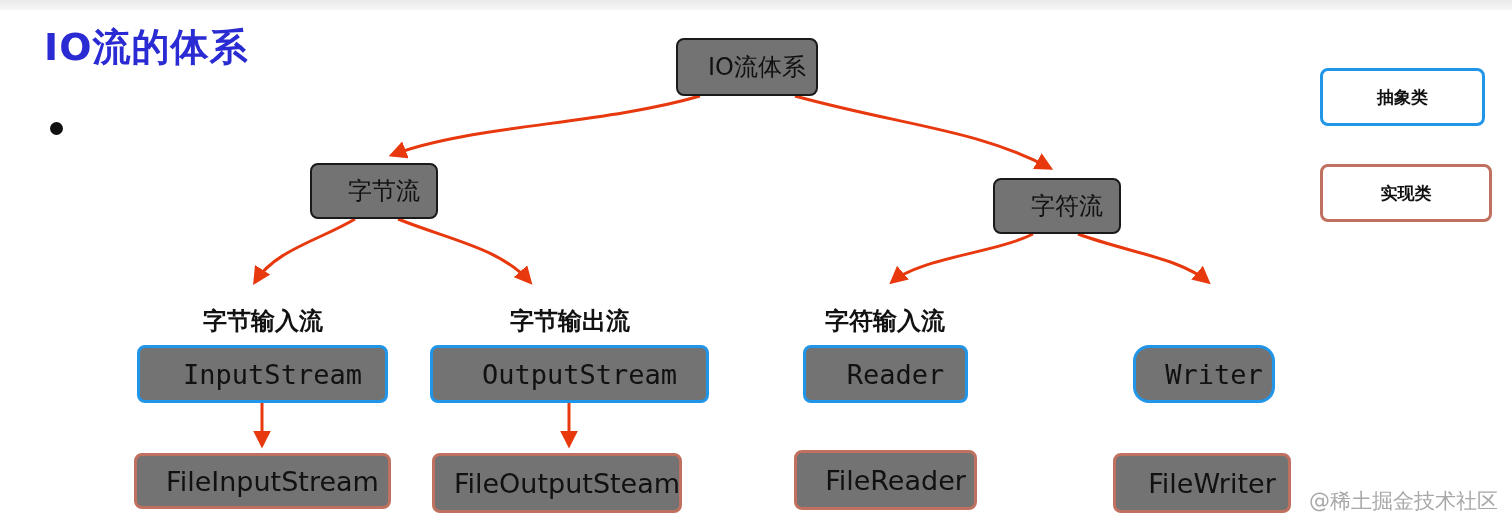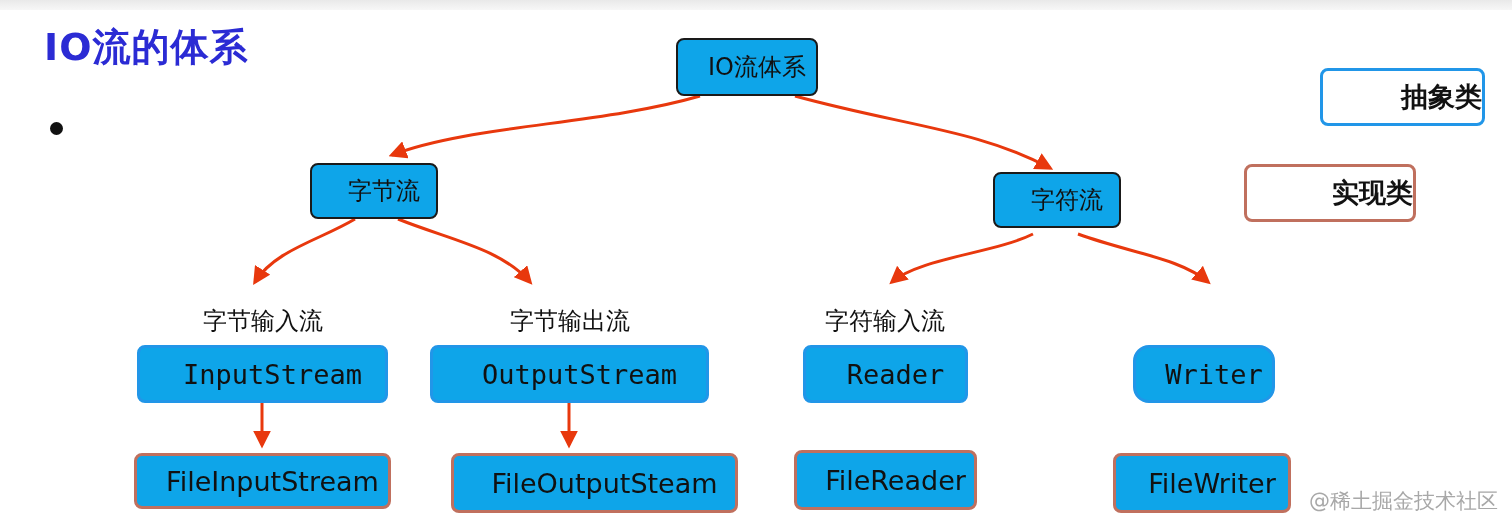--- a/index.html
+++ b/index.html
@@ -49,21 +49,21 @@
     font-size: 26px;
     color: #111111;
     white-space: nowrap;
   }
   .node {
     position: absolute;
     box-sizing: border-box;
     display: flex;
     align-items: center;
     justify-content: center;
-    background: #0ea5e9;
+    background: #737373;
     border-radius: 8px;
     white-space: nowrap;
     padding-left: 20px;
   }
   .node.black {
     border: 2.5px solid #1a1a1a;
     font-family: "DejaVu Sans", sans-serif;
     font-size: 24px;
     color: #111111;
   }
@@ -78,36 +78,36 @@
     border: 3px solid #c0705e;
     font-family: "DejaVu Sans", sans-serif;
     font-size: 27px;
     color: #111111;
   }
   .legend-box {
     position: absolute;
     box-sizing: border-box;
     display: flex;
     align-items: center;
-    justify-content: flex-end;
+    justify-content: center;
     background: #ffffff;
     border-radius: 8px;
     font-family: "DejaVu Sans", sans-serif;
-    font-size: 27px;
+    font-size: 17px;
     font-weight: bold;
     color: #111111;
     white-space: nowrap;
   }
   .legend-box.blue { border: 3px solid #2196e8; }
   .legend-box.red  { border: 3px solid #c0705e; }
   .caption {
     position: absolute;
     font-family: "DejaVu Sans", sans-serif;
     font-size: 24px;
-    font-weight: normal;
+    font-weight: bold;
     color: #111111;
     white-space: nowrap;
     text-align: center;
   }
   .watermark {
     position: absolute;
     right: 14px;
     bottom: 8px;
     font-family: "DejaVu Sans", sans-serif;
     font-size: 21px;
@@ -154,32 +154,32 @@
     <path d="M 1078 234 C 1130 253, 1180 258, 1208 282" stroke="#e8380d" stroke-width="3" fill="none" marker-end="url(#ah)"></path>
 
     <path d="M 262 403 L 262 445" stroke="#e8380d" stroke-width="3" fill="none" marker-end="url(#ah)"></path>
 
     <path d="M 569 403 L 569 445" stroke="#e8380d" stroke-width="3" fill="none" marker-end="url(#ah)"></path>
   </svg>
 
   <div class="legend-box blue" style="left:1320px; top:68px; width:165px; height:58px;">
     <span>抽象类</span>
   </div>
-  <div class="legend-box red" style="left:1244px; top:164px; width:172px; height:58px;">
+  <div class="legend-box red" style="left:1320px; top:164px; width:172px; height:58px;">
     <span>实现类</span>
   </div>
 
   <div class="node black" style="left:676px; top:38px; width:142px; height:58px;">
     <span>IO流体系</span>
   </div>
 
   <div class="node black" style="left:310px; top:163px; width:128px; height:56px;">
     <span>字节流</span>
   </div>
-  <div class="node black" style="left:993px; top:172px; width:128px; height:56px;">
+  <div class="node black" style="left:993px; top:178px; width:128px; height:56px;">
     <span>字符流</span>
   </div>
 
   <div class="caption" style="left:158px; top:305px; width:210px;">字节输入流</div>
   <div class="caption" style="left:465px; top:305px; width:210px;">字节输出流</div>
   <div class="caption" style="left:780px; top:305px; width:210px;">字符输入流</div>
 
   <div class="node blue" style="left:137px; top:345px; width:251px; height:58px;">
     <span>InputStream</span>
   </div>
@@ -189,21 +189,21 @@
   <div class="node blue" style="left:803px; top:345px; width:165px; height:58px;">
     <span>Reader</span>
   </div>
   <div class="node blue" style="left:1133px; top:345px; width:142px; height:58px;border-radius:16px;">
     <span>Writer</span>
   </div>
 
   <div class="node red" style="left:134px; top:453px; width:257px; height:56px;">
     <span>FileInputStream</span>
   </div>
-  <div class="node red" style="left:451px; top:453px; width:287px; height:60px;">
+  <div class="node red" style="left:432px; top:453px; width:250px; height:60px;">
     <span>FileOutputSteam</span>
   </div>
   <div class="node red" style="left:794px; top:450px; width:183px; height:60px;">
     <span>FileReader</span>
   </div>
   <div class="node red" style="left:1113px; top:453px; width:178px; height:60px;">
     <span>FileWriter</span>
   </div>
 
   <div class="watermark">@稀土掘金技术社区</div>

